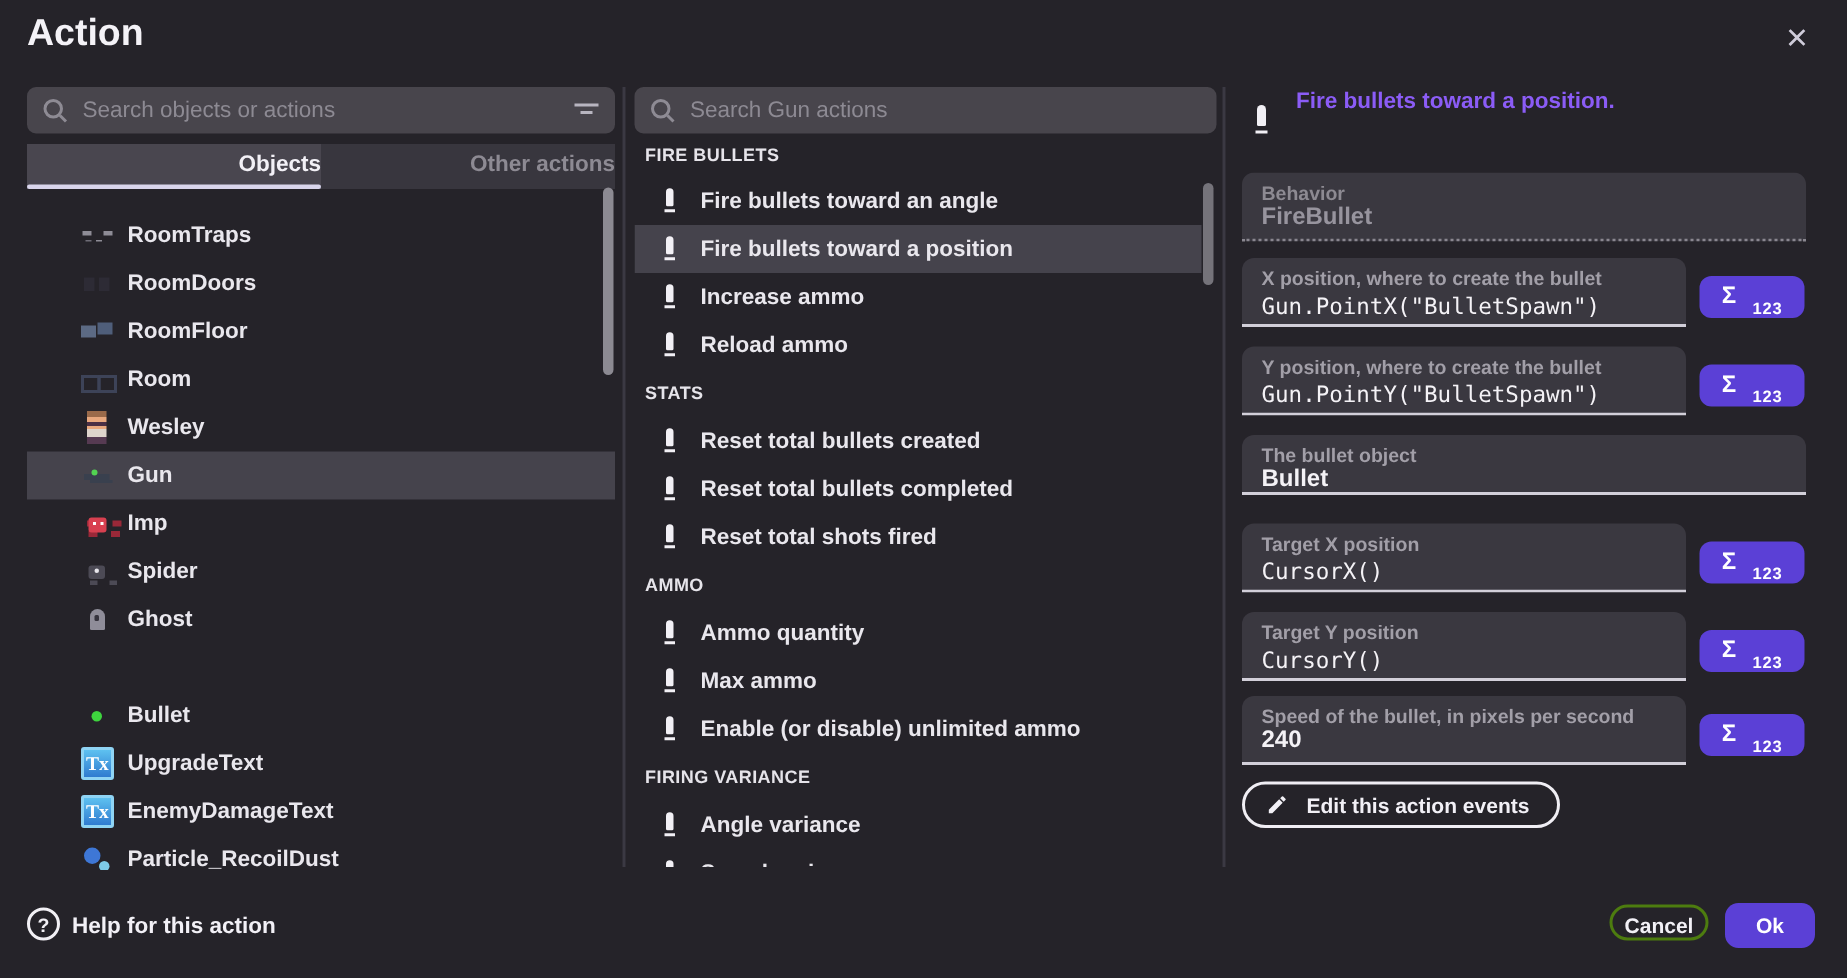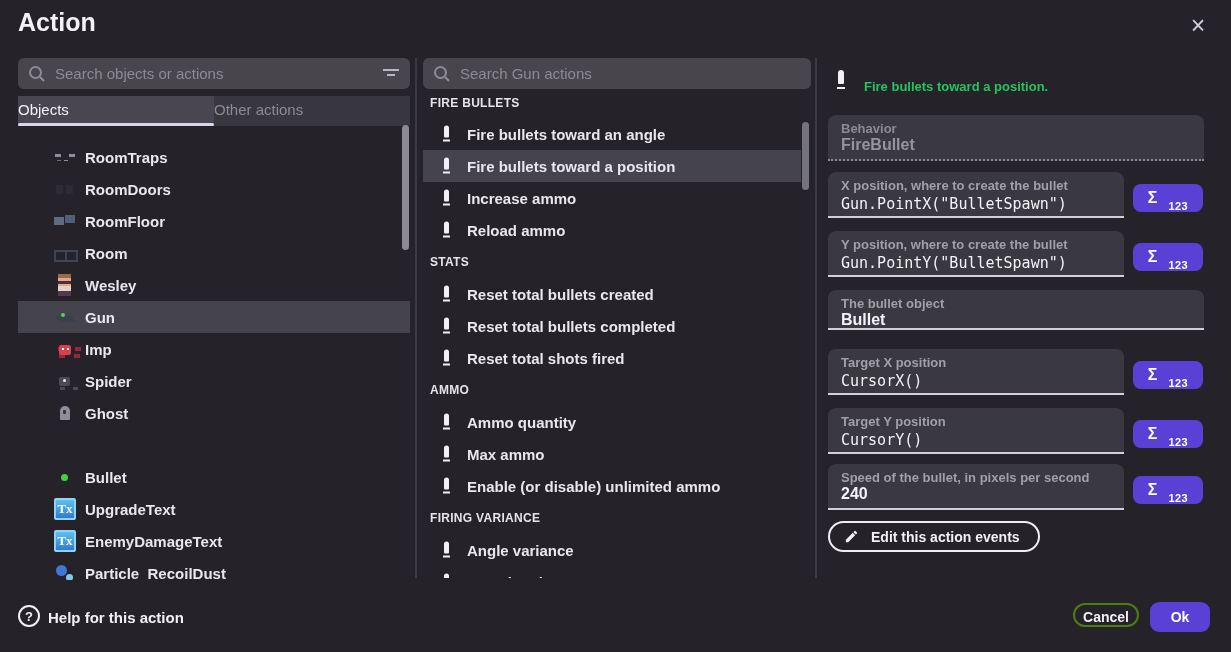--- a/index.html
+++ b/index.html
@@ -20,21 +20,21 @@
     align-items:center; padding:0 10px; }
   .searchbar svg { flex:0 0 auto; }
   .searchbar input { flex:1; background:transparent; border:none; outline:none;
     color:#e8e6ec; font-family:"Liberation Sans",sans-serif; font-size:15px; margin-left:9px; }
   .searchbar input::placeholder { color:#8d8a93; }
   .sb-left  { left:18px;  top:58px; width:392px; }
   .sb-mid   { left:423px; top:58px; width:388px; }
 
   
   .tabs { left:18px; top:96px; width:392px; height:30px; display:flex; }
-  .tab { flex:1; text-align:left; line-height:28px; font-size:15px; font-weight:normal; cursor:pointer; }
+  .tab { flex:1; text-align:right; line-height:28px; font-size:15px; font-weight:bold; cursor:pointer; }
   .tab.active { background:#49464f; color:#f2f0f6; }
   .tab.inactive { background:#38363e; color:#8d8a93; }
   .tab-underline { left:18px; top:123px; width:196px; height:3px; background:#d9d5ec; border-radius:2px; }
 
   
   .obj-list { left:18px; top:130px; width:392px; height:450px; overflow:hidden; }
   .obj-row { position:absolute; left:0; width:392px; height:32px; cursor:pointer; }
   .obj-row.selected { background:#45434c; }
   .obj-row .lbl { position:absolute; left:67px; top:50%; transform:translateY(-50%);
     font-size:15px; font-weight:bold; color:#e9e7ed; white-space:nowrap; }
@@ -81,21 +81,21 @@
   .act-row .lbl { position:absolute; left:44px; top:50%; transform:translateY(-50%);
     font-size:15px; font-weight:bold; color:#e9e7ed; white-space:nowrap; }
   .bullet-glyph{position:absolute;left:20px;top:50%;transform:translateY(-50%);width:7px;height:17px;}
   .bullet-glyph::before{content:"";position:absolute;left:1px;top:0;width:5px;height:12px;background:#f2f0f5;border-radius:2.5px 2.5px 1px 1px;}
   .bullet-glyph::after{content:"";position:absolute;left:0;top:14px;width:7px;height:2px;background:#f2f0f5;}
 
   
   .desc-icon{left:837px;top:70px;width:8px;height:20px;transform:none;}
   .desc-icon::before{content:"";position:absolute;left:1px;top:0;width:6px;height:14px;background:#f2f0f5;border-radius:3px 3px 1px 1px;}
   .desc-icon::after{content:"";position:absolute;left:0;top:17px;width:8px;height:2px;background:#f2f0f5;}
-  .desc-text { left:864px; top:79px; font-size:13px; font-weight:bold; color:#22c55e; }
+  .desc-text { left:864px; top:59px; font-size:15px; font-weight:bold; color:#8b5cf6; }
 
   .fieldbox { background:#3a3840; border-radius:8px 8px 0 0; }
   .fieldbox .flabel { position:absolute; left:13px; top:6px; font-size:13px; font-weight:bold; color:#a29fa8; white-space:nowrap; }
   .fieldbox .fvalue { position:absolute; left:13px; top:21px; font-size:16px; font-weight:bold; color:#f4f2f6; white-space:nowrap; }
   .fieldbox .fvalue.mono { font-family:"DejaVu Sans Mono",monospace; font-weight:normal; font-size:15px; top:23px; }
   .fb-behavior { left:828px; top:115px; width:376px; height:46px; border-bottom:2px dotted #8a8790; }
   .fb-behavior .flabel { color:#8d8a92; }
   .fb-behavior .fvalue { color:#97949e; }
   .fb-edit { border-bottom:2px solid #d2cfd9; }
 

